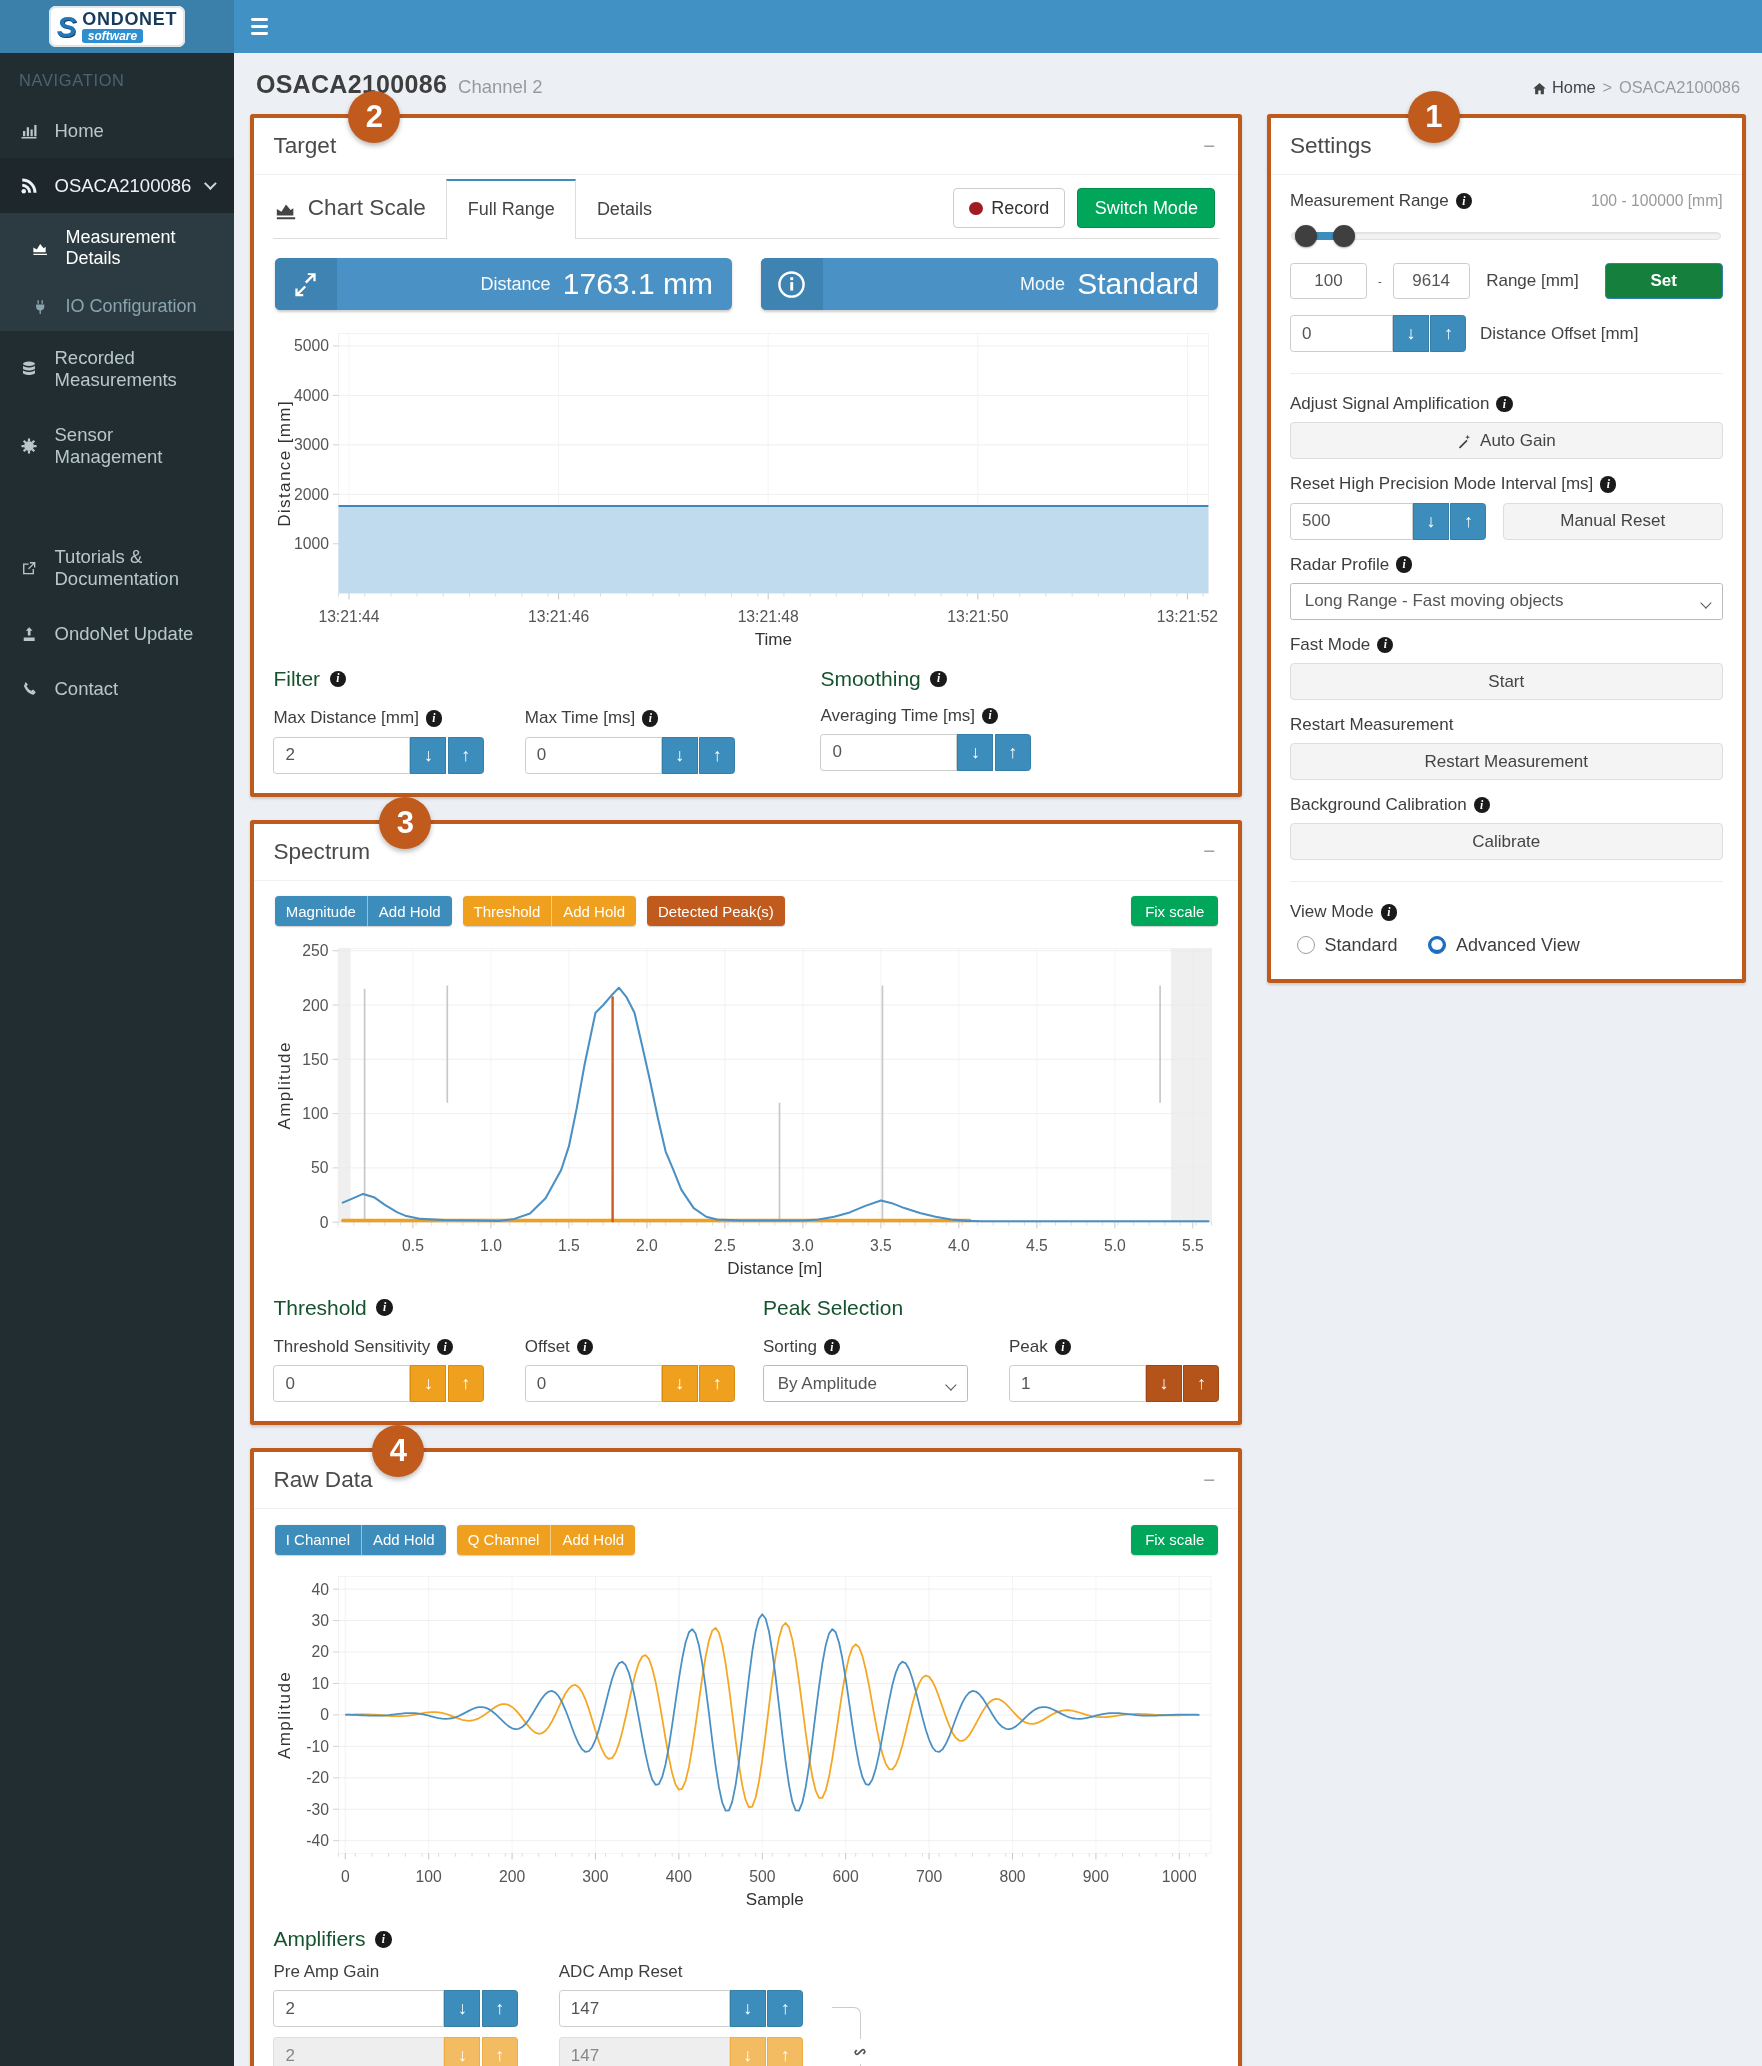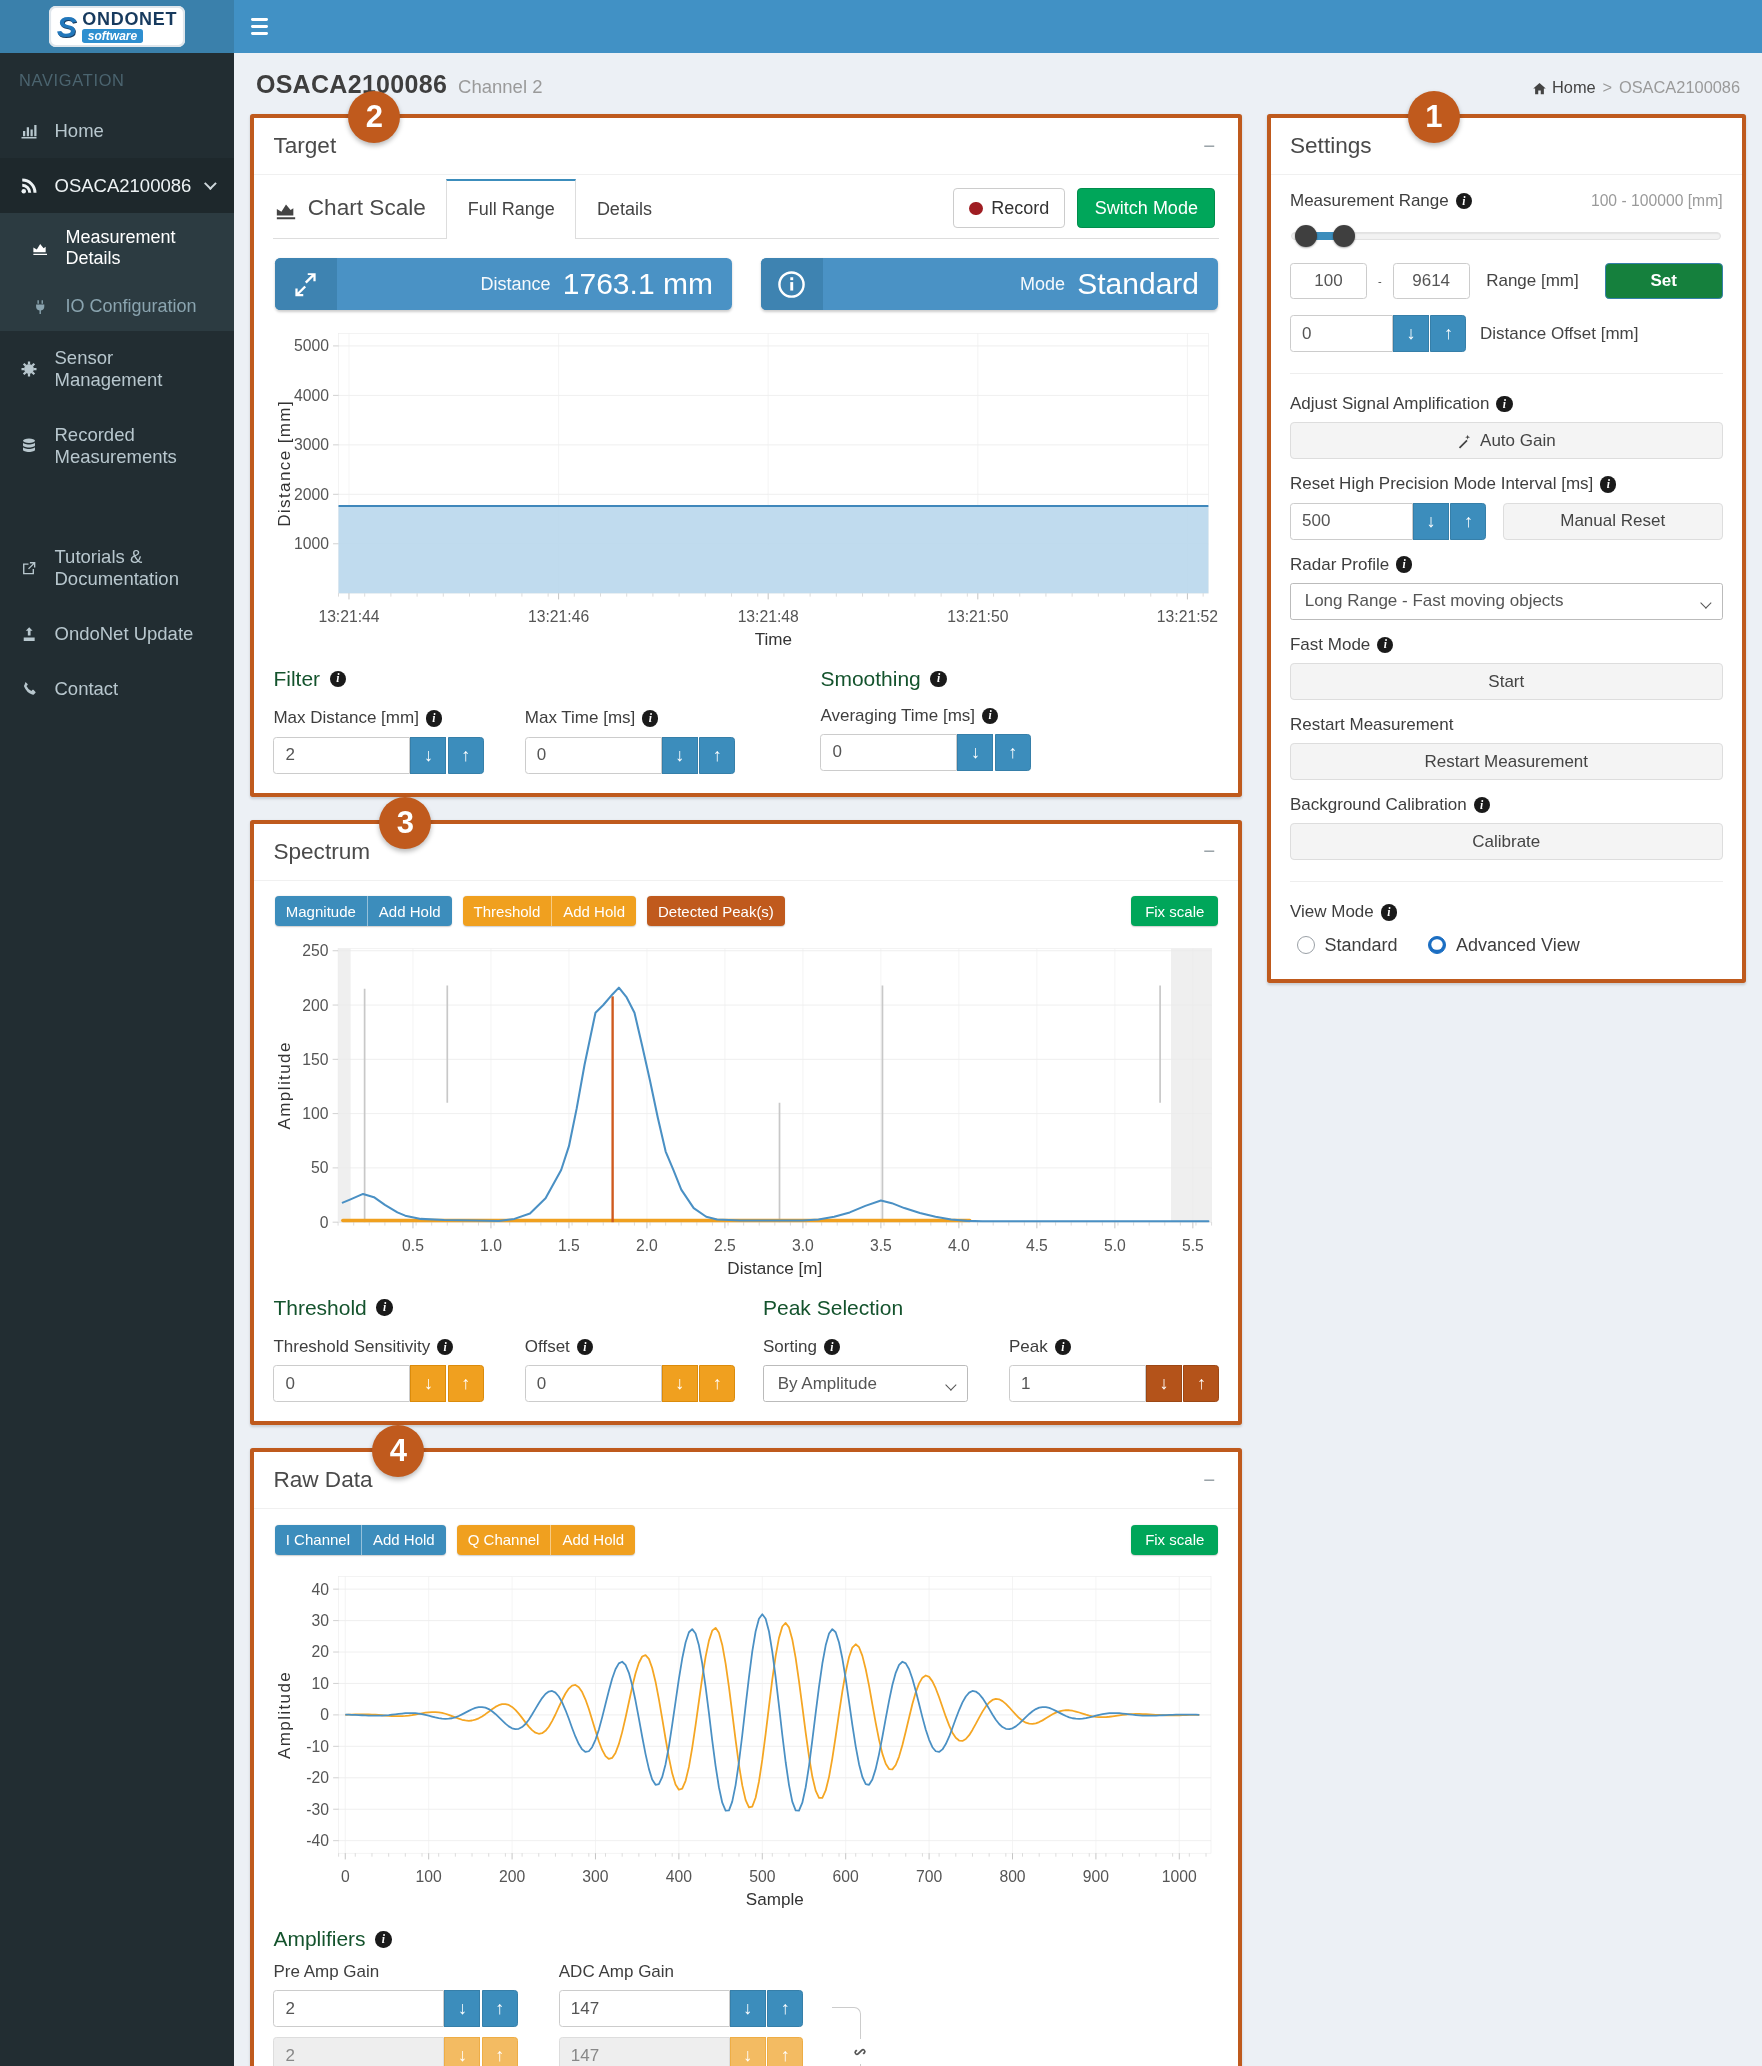--- a/index.html
+++ b/index.html
@@ -193,36 +193,36 @@
             <svg viewBox="0 0 24 24" width="16.4" height="16.4">
               <path fill="currentColor" d="M8 2h2v5H8zM14 2h2v5h-2zM6 8h12v3a6 6 0 0 1-5 5.9V22h-2v-5.1A6 6 0 0 1 6 11z"></path>
             </svg>
           </span>
           <span>IO Configuration</span>
         </div>
       </div>
       <div class="side-item">
         <span class="sicon">
           <svg viewBox="0 0 24 24" width="18" height="18">
+            <ellipse cx="12" cy="5" rx="8" ry="3" fill="currentColor"></ellipse>
+            <path fill="currentColor" d="M4 7c0 1.7 3.6 3 8 3s8-1.3 8-3v4c0 1.7-3.6 3-8 3s-8-1.3-8-3zM4 13c0 1.7 3.6 3 8 3s8-1.3 8-3v4c0 1.7-3.6 3-8 3s-8-1.3-8-3z"></path>
+          </svg>
+        </span>
+        <span>Recorded Measurements</span>
+      </div>
+      <div class="side-item">
+        <span class="sicon">
+          <svg viewBox="0 0 24 24" width="18" height="18">
             <g stroke="currentColor" stroke-width="3" fill="none">
               <circle cx="12" cy="12" r="5" fill="currentColor"></circle>
               <path d="M12 2v4M12 18v4M2 12h4M18 12h4M4.9 4.9l2.8 2.8M16.3 16.3l2.8 2.8M19.1 4.9l-2.8 2.8M7.7 16.3l-2.8 2.8"></path>
             </g>
           </svg>
         </span>
         <span>Sensor Management</span>
-      </div>
-      <div class="side-item">
-        <span class="sicon">
-          <svg viewBox="0 0 24 24" width="18" height="18">
-            <ellipse cx="12" cy="5" rx="8" ry="3" fill="currentColor"></ellipse>
-            <path fill="currentColor" d="M4 7c0 1.7 3.6 3 8 3s8-1.3 8-3v4c0 1.7-3.6 3-8 3s-8-1.3-8-3zM4 13c0 1.7 3.6 3 8 3s8-1.3 8-3v4c0 1.7-3.6 3-8 3s-8-1.3-8-3z"></path>
-          </svg>
-        </span>
-        <span>Recorded Measurements</span>
       </div>
       <div class="side-gap"></div>
       <div class="side-item">
         <span class="sicon">
           <svg viewBox="0 0 24 24" width="16.4" height="16.4">
             <path fill="currentColor" d="M3 5h8v2H5v12h12v-6h2v8H3zM13 3h8v8h-2V6.4l-7.3 7.3-1.4-1.4L17.6 5H13z"></path>
           </svg>
         </span>
         <span>Tutorials &amp; Documentation</span>
       </div>
@@ -810,21 +810,21 @@
                 <button class="spin up blue"></button>
               </div>
               <div class="numgroup">
                 <input class="numinput disabled" disabled="" value="2" style="">
                 <button class="spin down amber"></button>
                 <button class="spin up amber"></button>
               </div>
             </div>
             <div class="amp-col">
               <div class="field-label" style="margin-top:4.1px;">
-                  <span>ADC Amp Gain</span>
+                  <span>ADC Amp Reset</span>
                 </div>
               <div class="numgroup">
                 <input class="numinput" value="147" style="">
                 <button class="spin down blue"></button>
                 <button class="spin up blue"></button>
               </div>
               <div class="numgroup">
                 <input class="numinput disabled" disabled="" value="147" style="">
                 <button class="spin down amber"></button>
                 <button class="spin up amber"></button>

